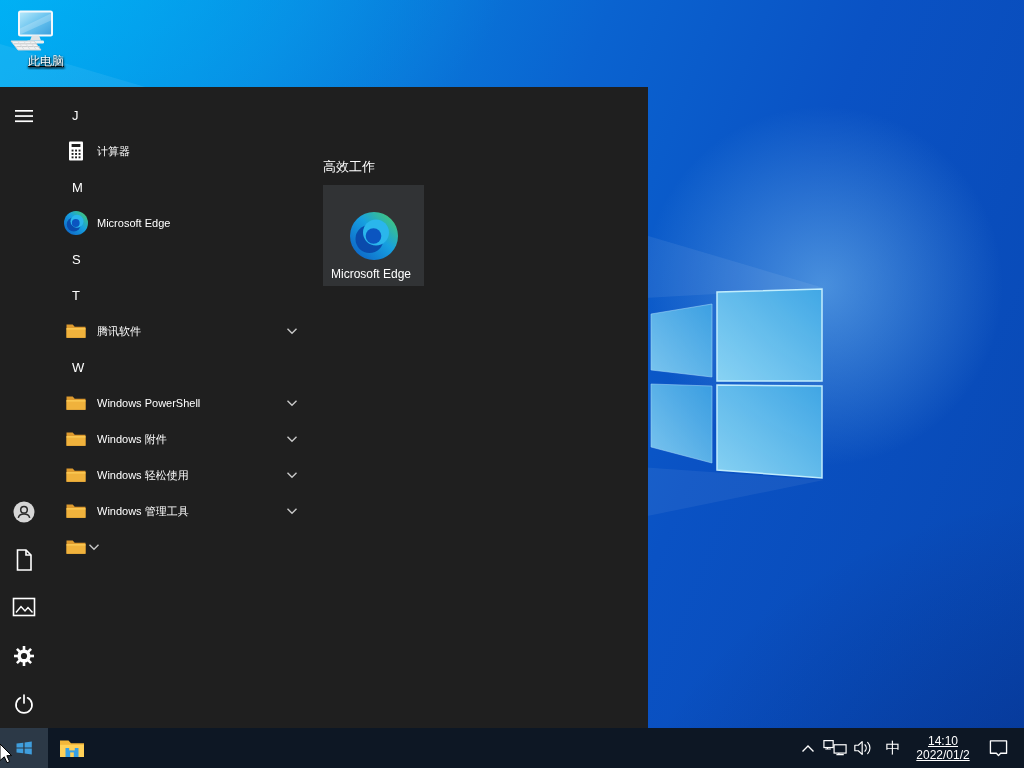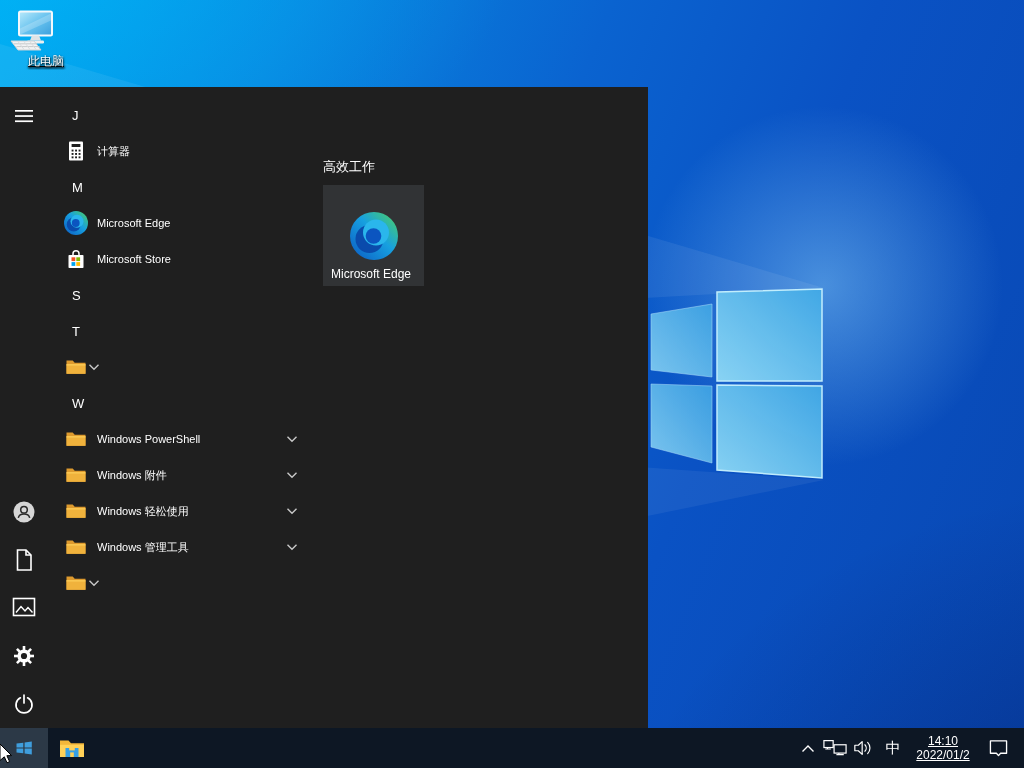--- a/index.html
+++ b/index.html
@@ -196,51 +196,39 @@
             </defs>
             <circle cx="24" cy="24" r="24" fill="url(#egA)"></circle>
             <circle cx="19.5" cy="27" r="14" fill="#0a47a8" opacity="0.92"></circle>
             <circle cx="26" cy="20.5" r="13" fill="#2ab6ec"></circle>
             <circle cx="23.5" cy="24" r="7.8" fill="#0b55c0"></circle>
           </svg>
         </span>
         <span class="app-label">Microsoft Edge</span>
       </div>
 
-      <div class="row app">
-        <span class="app-icon">
-          <svg width="24" height="24" viewBox="0 0 24 24">
-            <path d="M9,8 V6.8 a3,3 0 0 1 6,0 V8" fill="none" stroke="#fff" stroke-width="1.5"></path>
-            <rect x="4.5" y="8" width="15" height="13" rx="0.8" fill="#fff"></rect>
-            <rect x="7.5" y="10.3" width="3.8" height="3.8" fill="#f25022"></rect>
-            <rect x="12.3" y="10.3" width="3.8" height="3.8" fill="#7fba00"></rect>
-            <rect x="7.5" y="15.1" width="3.8" height="3.8" fill="#00a4ef"></rect>
-            <rect x="12.3" y="15.1" width="3.8" height="3.8" fill="#ffb900"></rect>
-          </svg>
-        </span>
-        <span class="app-label">Microsoft Store</span>
-      </div>
 
       <div class="row header">
         <span>S</span>
       </div>
 
 
       <div class="row header">
         <span>T</span>
       </div>
 
       <div class="row app">
         <span class="app-icon">
           <svg width="24" height="24" viewBox="0 0 24 24">
             <path d="M2.5,5.5 h6.2 l2,2.2 h10.8 v11.1 h-19 z" fill="#dd9a2e"></path>
             <path d="M2.5,9.3 h19 v9.5 h-19 z" fill="#f0b23c"></path>
             <path d="M2.5,9.3 h19 v1.1 h-19 z" fill="#ffd35e"></path>
           </svg>
         </span>
+        <span class="app-label">腾讯软件</span>
         <span class="chev">
           <svg width="12" height="8" viewBox="0 0 12 8">
               <polyline points="1.5,1.8 6,6.3 10.5,1.8" fill="none" stroke="#c8c8c8" stroke-width="1.4"></polyline>
             </svg>
         </span>
       </div>
 
       <div class="row header">
         <span>W</span>
       </div>

